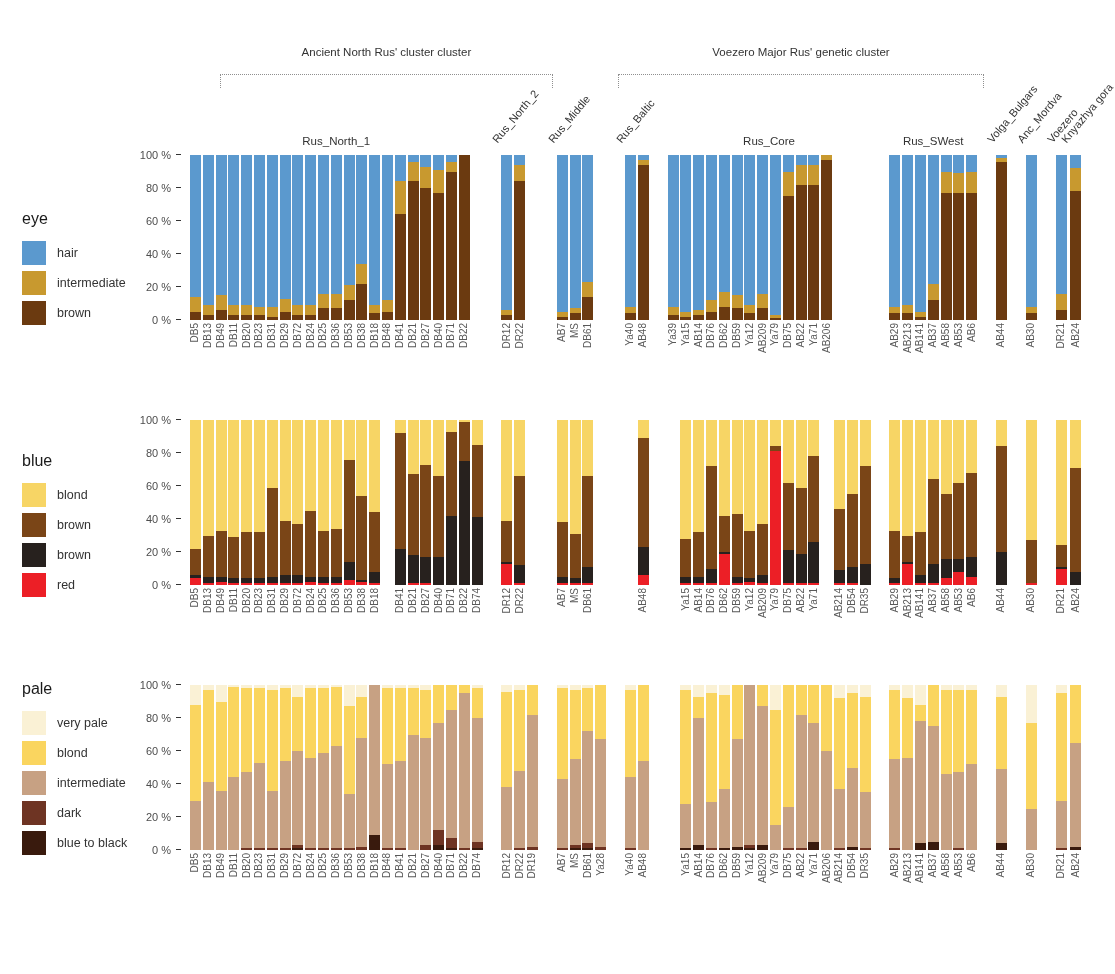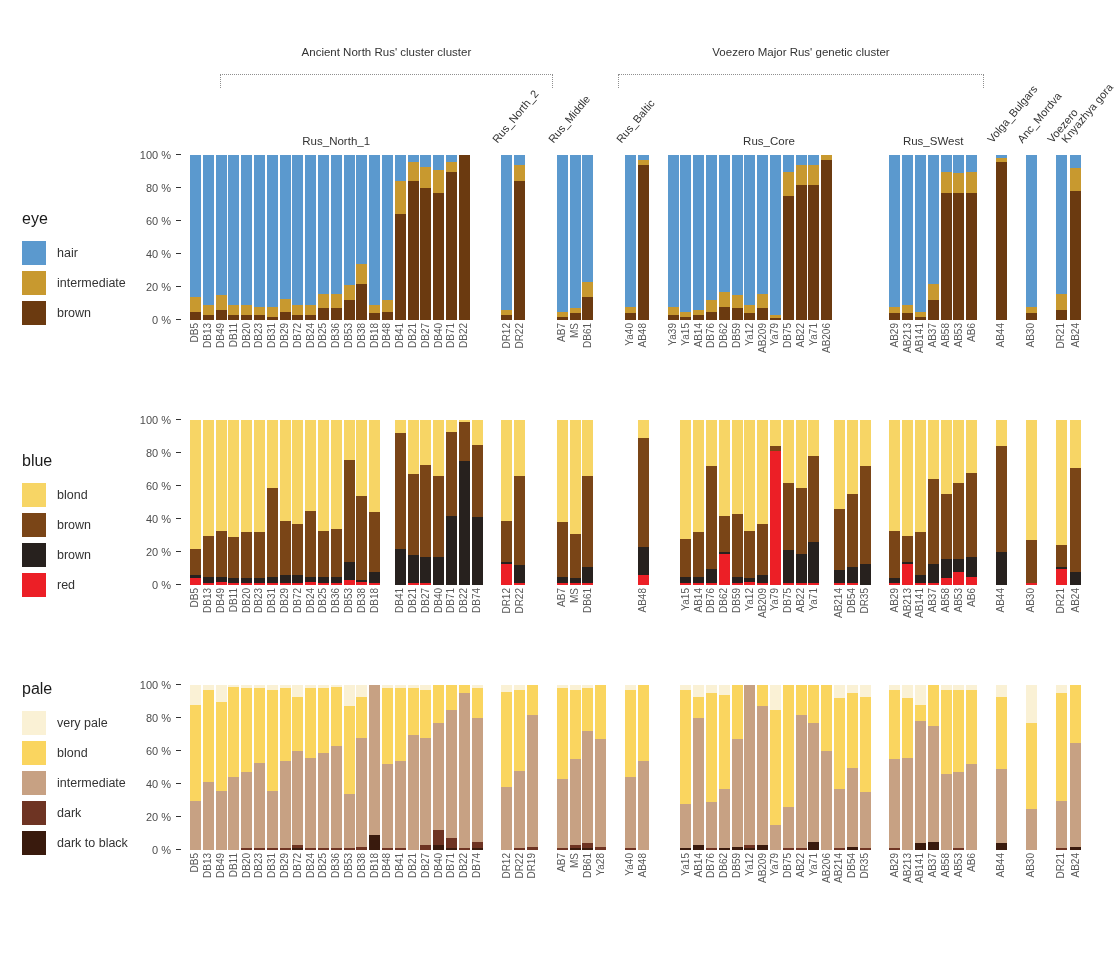--- a/index.html
+++ b/index.html
@@ -102,21 +102,21 @@
         <div class="legend-item">
           <div class="legend-swatch" style="background: rgb(199, 161, 131);"></div>
           <div class="legend-label">intermediate</div>
         </div>
         <div class="legend-item">
           <div class="legend-swatch" style="background: rgb(110, 52, 35);"></div>
           <div class="legend-label">dark</div>
         </div>
         <div class="legend-item">
           <div class="legend-swatch" style="background: rgb(57, 26, 13);"></div>
-          <div class="legend-label">dark to black</div>
+          <div class="legend-label">blue to black</div>
         </div>
       </div>
   </div>
 
   <div id="plot-layer">
       <div class="ytick-label" style="left: 123px; top: 149px;">100 %</div>
       <div class="ytick-mark" style="left: 176px; top: 154px; width: 5px;"></div>
       <div class="ytick-label" style="left: 123px; top: 182px;">80 %</div>
       <div class="ytick-mark" style="left: 176px; top: 187px; width: 5px;"></div>
       <div class="ytick-label" style="left: 123px; top: 215px;">60 %</div>

